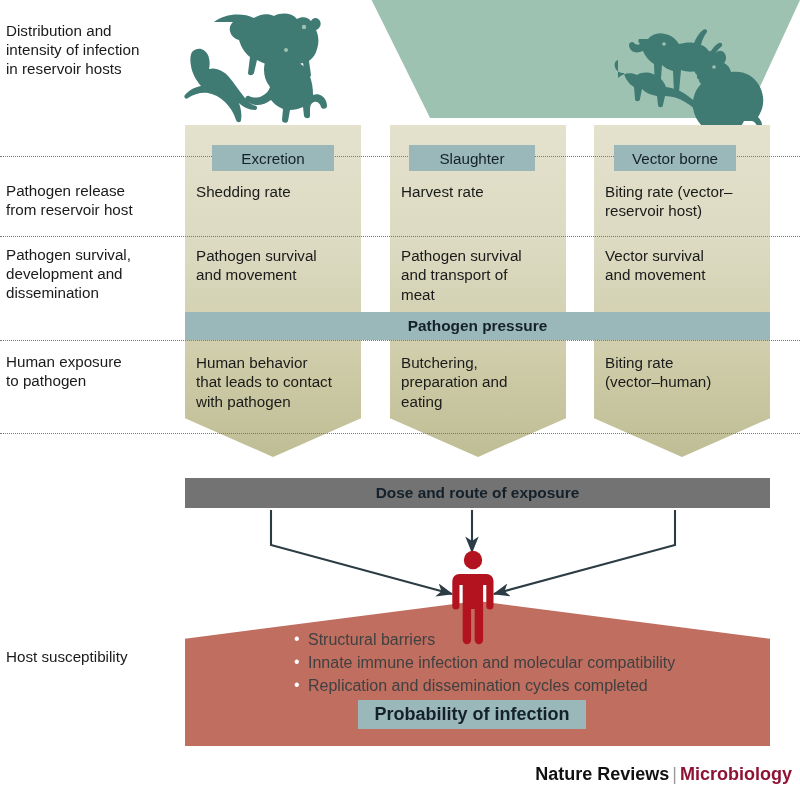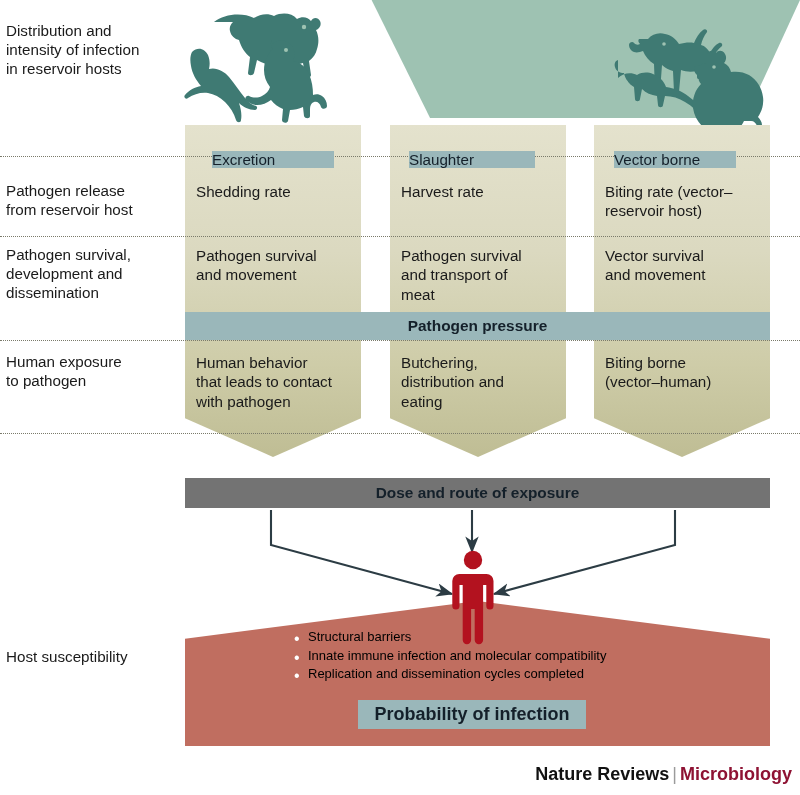--- a/index.html
+++ b/index.html
@@ -62,24 +62,24 @@
     background: linear-gradient(to bottom, #e4e2cd 0%, #dbd9c0 38%, #cecca8 72%, #bfbd94 100%);
     clip-path: polygon(0% 0%, 100% 0%, 100% 88.3%, 50% 100%, 0% 88.3%);
   }
   #col-0 { left: 185px; }
   #col-1 { left: 390px; }
   #col-2 { left: 594px; }
 
   
   .chip {
     position: absolute;
-    top: 151px;
-    height: 17px;
+    top: 145px;
+    height: 26px;
     background: #9ab7ba;
-    display: flex; align-items: center; 
+    display: flex; align-items: center; justify-content: center;
     font-size: 15.2px;
     color: #14202a;
   }
   #chip-0 { left: 212px; width: 122px; }
   #chip-1 { left: 409px; width: 126px; }
   #chip-2 { left: 614px; width: 122px; }
 
   
   .cell {
     position: absolute;
@@ -116,23 +116,23 @@
     position: absolute;
     left: 185px; top: 601px;
     width: 585px; height: 145px;
     background: #c06e60;
     clip-path: polygon(0% 26.0%, 50% 0%, 100% 26.0%, 100% 100%, 0% 100%);
   }
   #red-bullets {
     position: absolute;
     left: 294px; top: 628px;
     width: 450px;
-    font-size: 13px;
+    font-size: 16px;
     line-height: 1.44;
-    color: #000000;
+    color: #404040;
   }
   #red-bullets li { list-style: none; position: relative; padding-left: 14px; }
   #red-bullets li::before {
     content: "•";
     position: absolute; left: 0; top: -1px;
     color: #ffffff; font-size: 16px;
   }
   #prob-chip {
     position: absolute;
     left: 358px; top: 700px;
@@ -243,23 +243,23 @@
 and movement</div>
 
   <div id="pathogen-pressure">
     <span>Pathogen pressure</span>
   </div>
 
   <div class="cell" style="left:196px; top:353px; width:168px;">Human behavior
 that leads to contact
 with pathogen</div>
   <div class="cell" style="left:401px; top:353px; width:164px;">Butchering,
-distribution and
+preparation and
 eating</div>
-  <div class="cell" style="left:605px; top:353px; width:164px;">Biting borne
+  <div class="cell" style="left:605px; top:353px; width:164px;">Biting rate
 (vector–human)</div>
 
   <div id="dose-bar">
     <span>Dose and route of exposure</span>
   </div>
 
   <svg class="overlay" viewBox="0 0 800 795">
     <defs>
       <marker id="ah" markerWidth="9" markerHeight="9" refX="7.4" refY="3.2" orient="auto" markerUnits="strokeWidth">
         <path d="M0,0 L8,3.2 L0,6.4 L2.2,3.2 z" fill="#2c3c44"></path>

